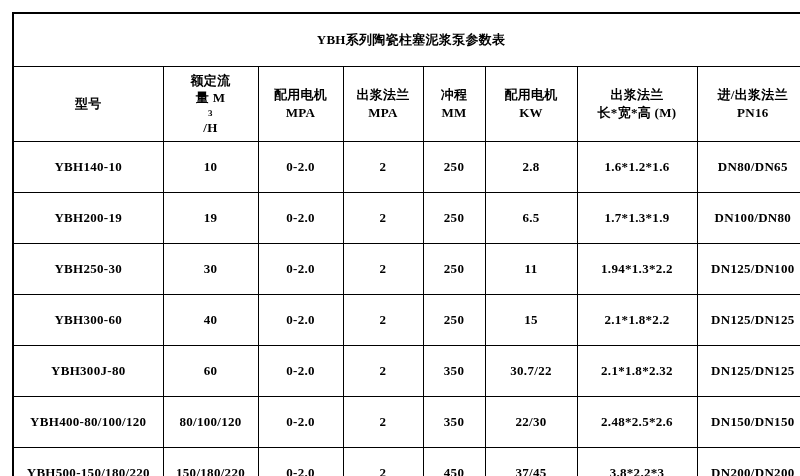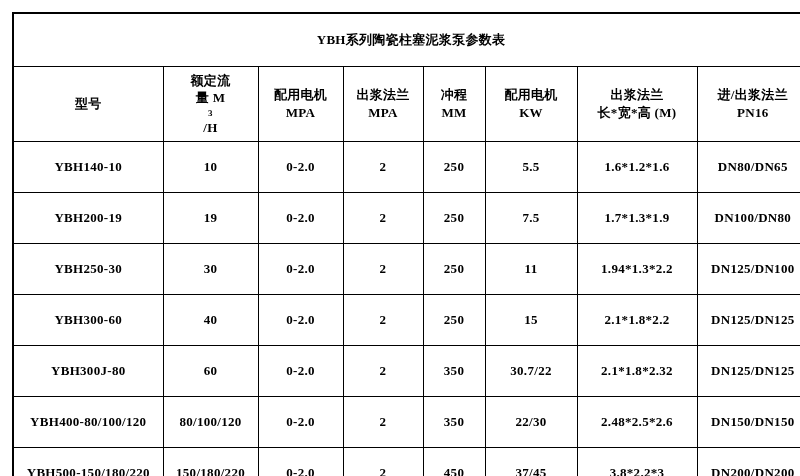--- a/index.html
+++ b/index.html
@@ -122,32 +122,32 @@
           <span>PN16</span>
         </td>
       </tr>
 
       <tr class="body-row">
         <td>YBH140-10</td>
         <td>10</td>
         <td>0-2.0</td>
         <td>2</td>
         <td>250</td>
-        <td>5.5</td>
+        <td>2.8</td>
         <td>1.6*1.2*1.6</td>
         <td>DN80/DN65</td>
       </tr>
 
       <tr class="body-row">
         <td>YBH200-19</td>
         <td>19</td>
         <td>0-2.0</td>
         <td>2</td>
         <td>250</td>
-        <td>7.5</td>
+        <td>6.5</td>
         <td>1.7*1.3*1.9</td>
         <td>DN100/DN80</td>
       </tr>
 
       <tr class="body-row">
         <td>YBH250-30</td>
         <td>30</td>
         <td>0-2.0</td>
         <td>2</td>
         <td>250</td>

